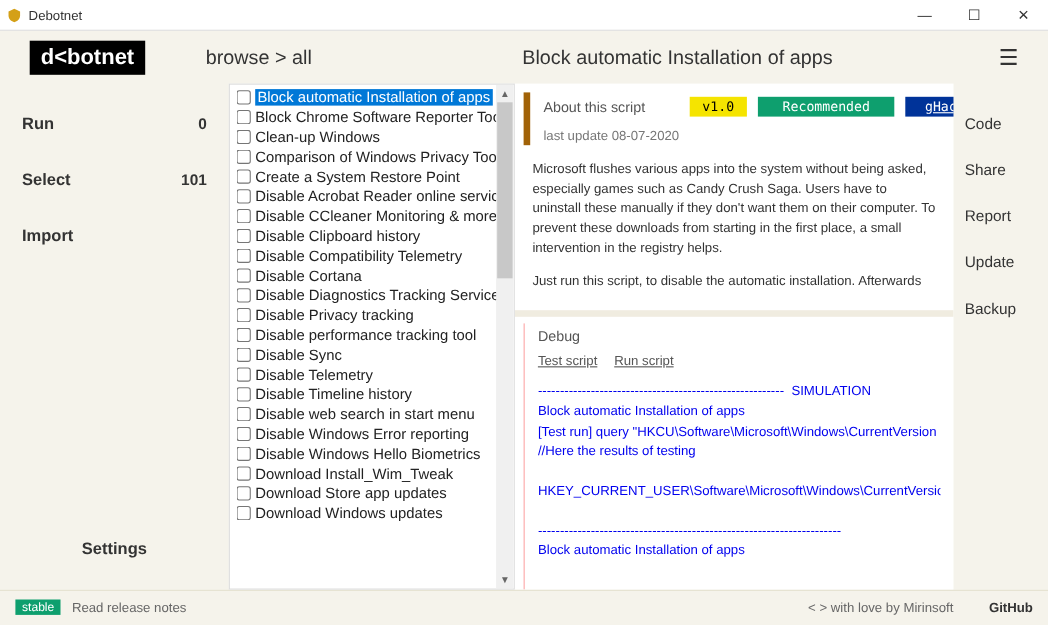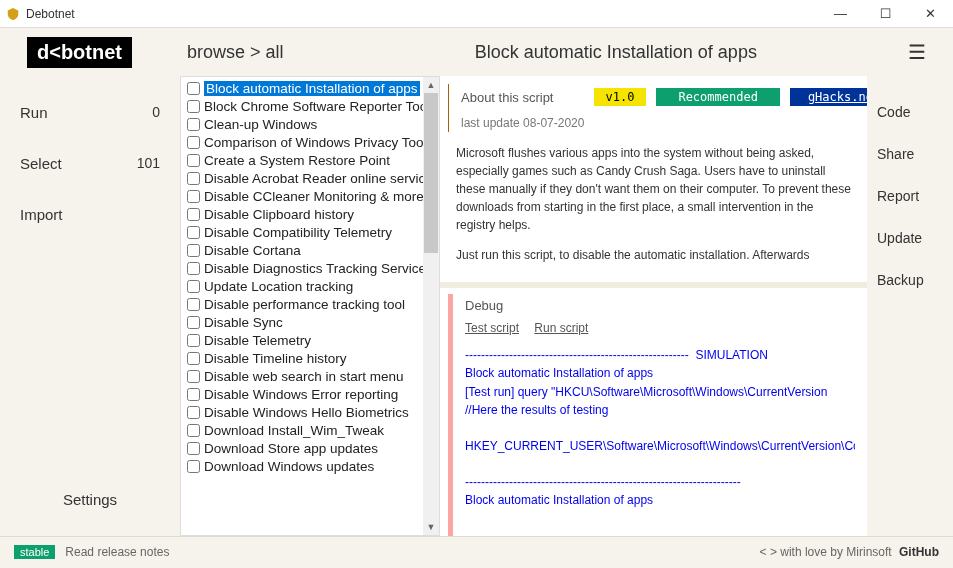--- a/index.html
+++ b/index.html
@@ -12,61 +12,61 @@
 .titlebar-btn { width: 45px; display: flex; align-items: center; justify-content: center; font-size: 13px; color: #333; }
 
 .header { display: flex; align-items: center; height: 48px; padding: 0 27px; }
 .logo { background: #000; color: #fff; font-size: 20px; font-weight: bold; padding: 4px 10px; font-family: Arial, sans-serif; }
 .breadcrumb { margin-left: 55px; font-size: 18px; color: #333; }
 .header-title { flex: 1; text-align: center; font-size: 18px; color: #333; margin-left: 40px; }
 .hamburger { font-size: 20px; color: #333; cursor: pointer; }
 
 .main { display: flex; height: 460px; }
 
-.sidebar-left { width: 180px; background: #f5f3eb; padding: 28px 20px; display: flex; flex-direction: column; }
+.sidebar-left { width: 208px; background: #f5f3eb; padding: 28px 20px; display: flex; flex-direction: column; font-weight: bold; }
 .sidebar-left .item { display: flex; justify-content: space-between; font-size: 15px; color: #333; margin-bottom: 34px; cursor: pointer; }
 .sidebar-left .item .count { color: #333; font-size: 14px; }
 .sidebar-left .spacer { flex: 1; }
 .sidebar-left .settings { font-size: 15px; color: #333; cursor: pointer; text-align: center; }
 
 .list-panel { width: 260px; background: #fff; border: 1px solid #ddd; position: relative; overflow: hidden; }
 .list-inner { padding: 2px 0; }
 .list-item { display: flex; align-items: center; font-size: 13.5px; color: #222; padding: 1.5px 6px; cursor: pointer; white-space: nowrap; overflow: hidden; }
 .list-item.selected .li-label { background: #0078d7; color: #fff; padding: 0 2px; }
 .list-item input[type=checkbox] { width: 13px; height: 13px; margin-right: 4px; flex-shrink: 0; }
 .list-scroll { position: absolute; top: 0; right: 0; width: 16px; height: 100%; background: #f0f0f0; }
 .list-scroll-up, .list-scroll-down { height: 16px; display: flex; align-items: center; justify-content: center; font-size: 9px; color: #666; }
 .list-scroll-thumb { position: absolute; top: 16px; width: 14px; left: 1px; height: 160px; background: #c8c8c8; }
 
 .detail-panel { flex: 1; background: #fff; display: flex; flex-direction: column; overflow: hidden; }
-.about-block { border-left: 1px solid #a16207; margin: 8px 0 6px 8px; padding: 4px 12px 0 12px; }
+.about-block { border-left: 6px solid #a16207; margin: 8px 0 6px 8px; padding: 4px 12px 0 12px; }
 .about-row { display: flex; align-items: center; gap: 10px; margin-bottom: 10px; }
 .about-label { font-size: 13px; color: #555; flex: 0 0 auto; margin-right: 30px; }
 .badge { font-size: 12px; padding: 2px 12px; font-family: monospace; }
 .badge.v { background: #f5e400; color: #000; }
 .badge.rec { background: #0e9f6e; color: #fff; padding: 2px 22px; }
 .badge.gh { background: #003399; color: #fff; text-decoration: underline; padding: 2px 18px; }
 .update-date { font-size: 12px; color: #777; margin-bottom: 2px; }
 .desc-block { padding: 6px 16px; font-size: 12px; color: #333; line-height: 1.5; }
 .desc-block p { margin-bottom: 12px; }
 .splitter { height: 6px; background: #f0ece0; cursor: row-resize; }
-.debug-block { border-left: 5px solid #fca5a5; margin: 6px 0 0 8px; padding: 4px 12px; flex: 1; overflow: hidden; }
+.debug-block { border-left: 1px solid #fca5a5; margin: 6px 0 0 8px; padding: 4px 12px; flex: 1; overflow: hidden; }
 .debug-title { font-size: 13px; color: #555; margin-bottom: 8px; }
 .debug-links { font-size: 12px; margin-bottom: 12px; }
 .debug-links span { color: #555; text-decoration: underline; margin-right: 12px; cursor: pointer; }
 .console { font-family: "Courier New", monospace; font-size: 12px; line-height: 1.45; white-space: pre; overflow: hidden; }
 .console .sim { color: #0000ee; }
 
 .sidebar-right { width: 86px; background: #f5f3eb; padding: 28px 10px; }
 .sidebar-right .ritem { font-size: 14px; color: #333; margin-bottom: 26px; cursor: pointer; }
 
 .footer { height: 30px; background: #f5f3eb; border-top: 1px solid #e0dcc8; display: flex; align-items: center; padding: 0 14px; font-size: 12px; color: #666; }
 .stable-badge { background: #0e9f6e; color: #fff; font-size: 11px; padding: 1px 6px; margin-right: 10px; }
 .footer .spacer { flex: 1; }
-.footer-right span { margin-left: 4px; }
+.footer-right span { margin-left: 29px; }
 .github { color: #333; font-weight: 600; }
 </style>
 </head>
 <body>
 
 <div class="titlebar">
   <svg class="titlebar-icon" viewBox="0 0 16 16">
       <path fill="#d4a017" d="M8 1l6 3v4c0 4-3 6-6 7-3-1-6-3-6-7V4z"></path>
     </svg>
   <span class="titlebar-title">Debotnet</span>
@@ -142,21 +142,21 @@
         <div class="list-item">
           <input type="checkbox" style="">
           <span class="li-label">Disable Cortana</span>
         </div>
         <div class="list-item">
           <input type="checkbox" style="">
           <span class="li-label">Disable Diagnostics Tracking Service</span>
         </div>
         <div class="list-item">
           <input type="checkbox" style="">
-          <span class="li-label">Update Location tracking</span>
+          <span class="li-label">Disable Privacy tracking</span>
         </div>
         <div class="list-item">
           <input type="checkbox" style="">
           <span class="li-label">Disable performance tracking tool</span>
         </div>
         <div class="list-item">
           <input type="checkbox" style="">
           <span class="li-label">Disable Sync</span>
         </div>
         <div class="list-item">

